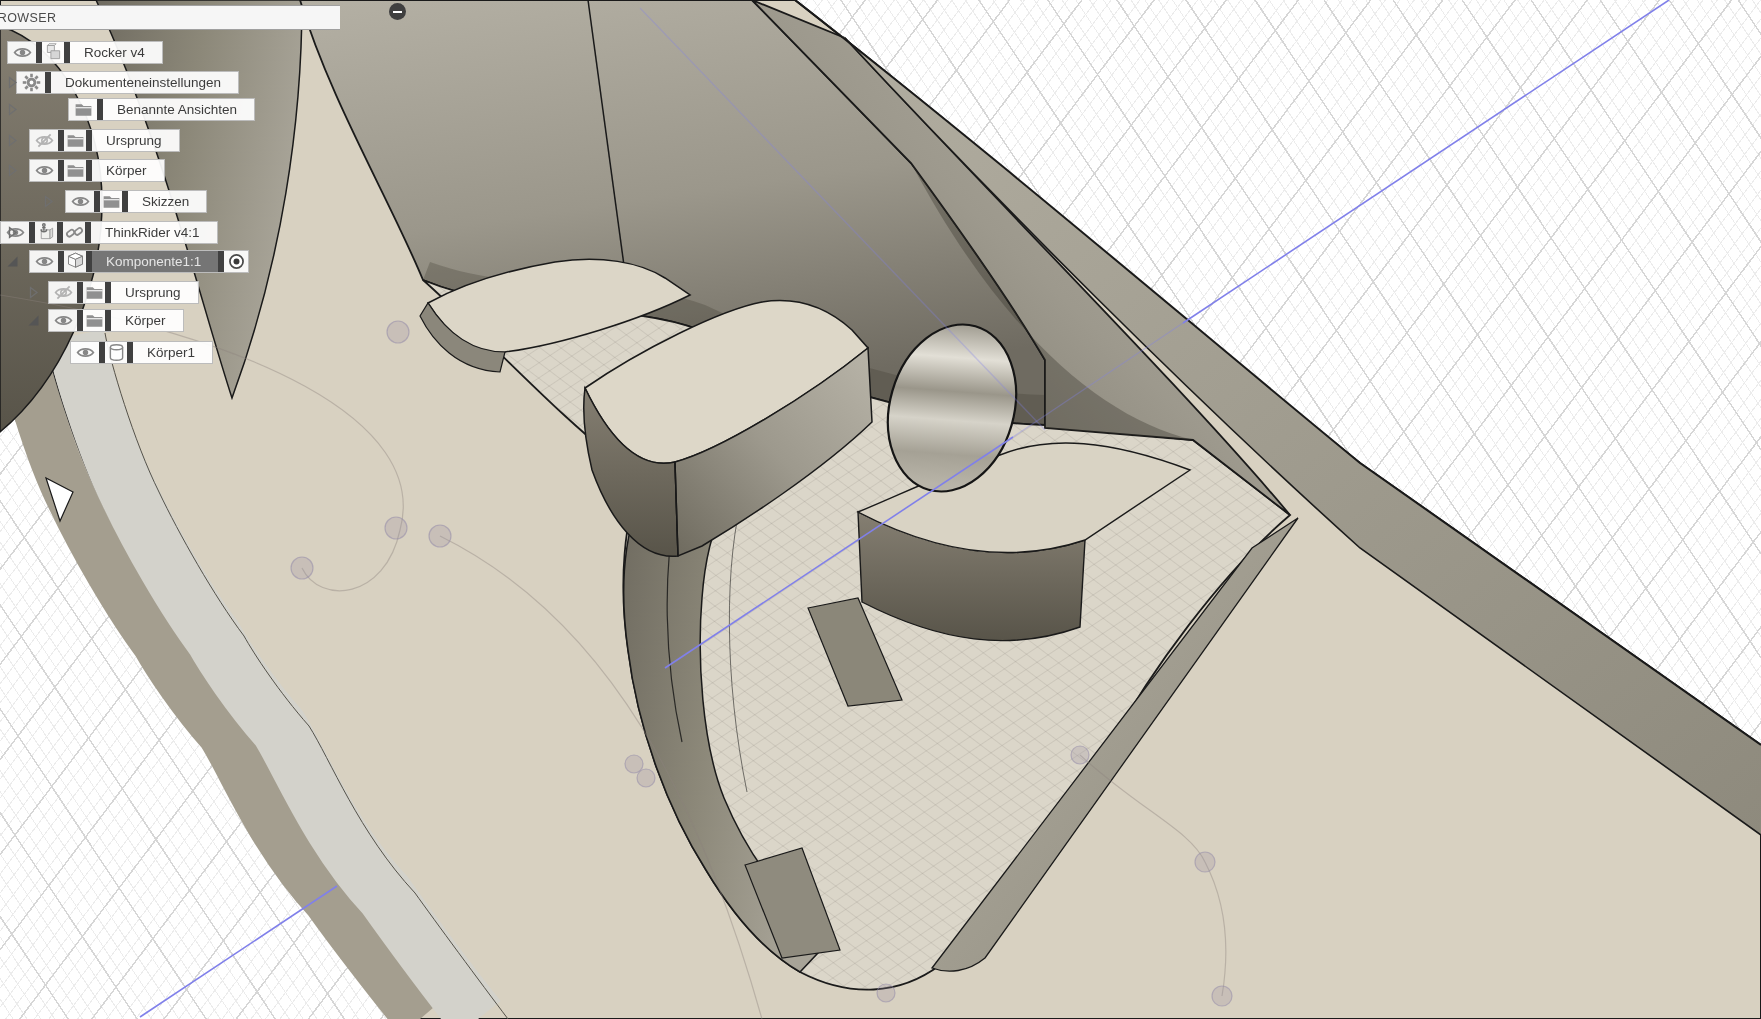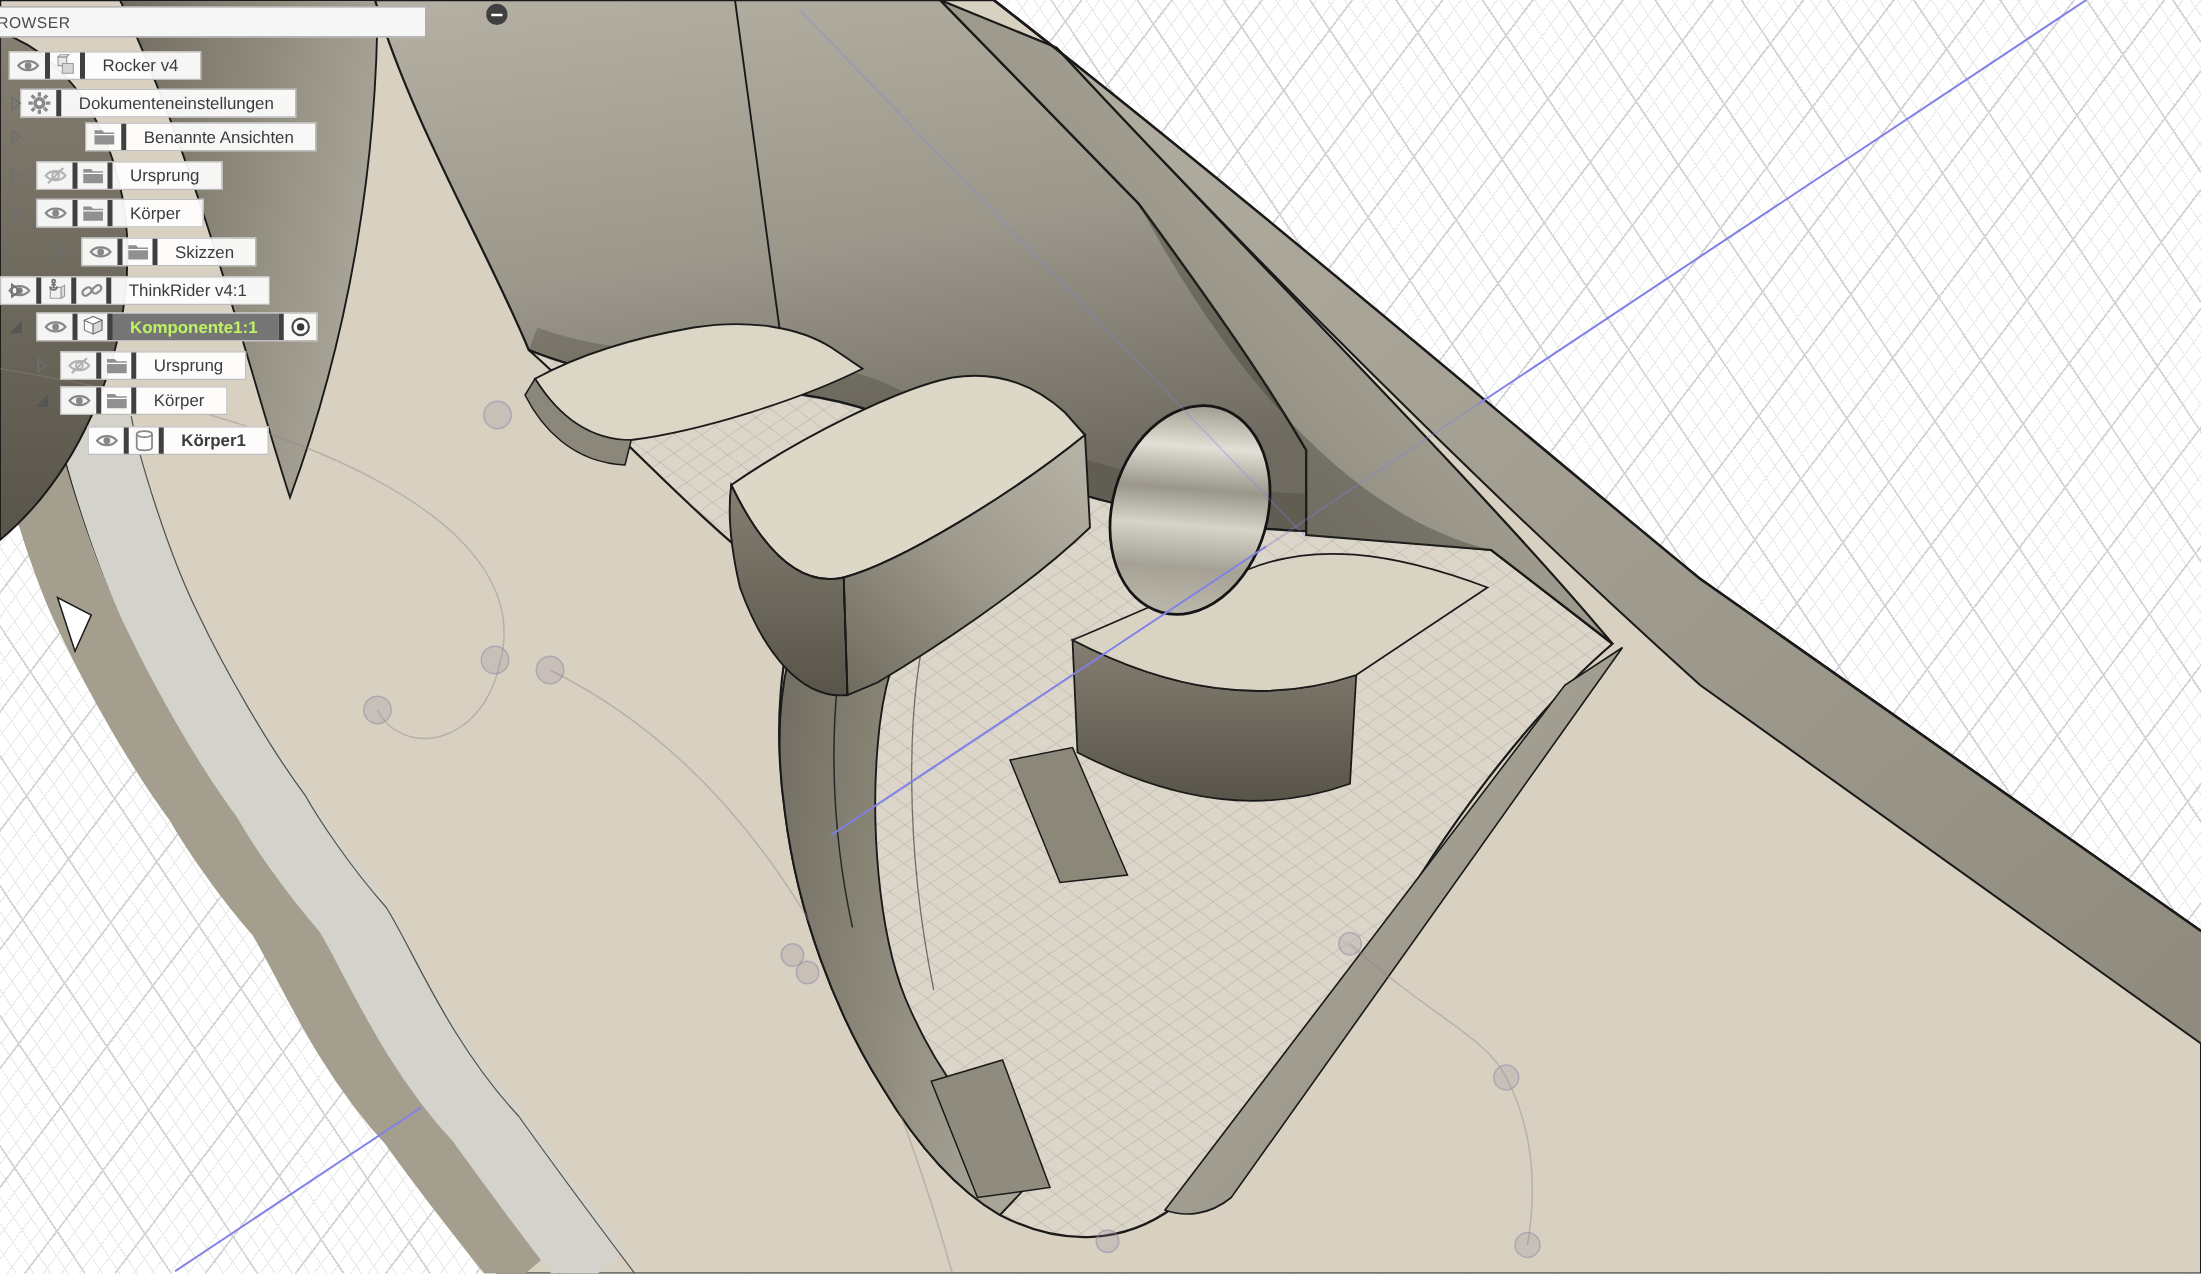--- a/index.html
+++ b/index.html
@@ -25,23 +25,23 @@
   #browser-title{margin-left:-11px;font-size:12.5px;letter-spacing:.4px;color:#4a4a4a;white-space:nowrap;}
   #browser-collapse{
     position:absolute;right:14px;top:3px;width:17px;height:17px;border-radius:50%;
     background:#3f3f3f;border:none;cursor:pointer;padding:0;
   }
   #browser-collapse::after{content:"";position:absolute;left:4px;top:7.5px;width:9px;height:2px;background:#fff;}
   .brow{position:absolute;height:23px;display:flex;align-items:stretch;}
   .brow .arrow{position:absolute;top:5px;width:13px;height:13px;}
   .rowstrip{display:flex;align-items:stretch;background:rgba(255,255,255,0.93);border:1px solid #bcbcbc;box-sizing:border-box;}
   .seg{display:flex;align-items:center;justify-content:center;width:28px;box-sizing:border-box;}
-  .seg + .seg{border-left:4px solid #404040;}
+  .seg + .seg{border-left:6px solid #404040;}
   .seg.lbl{width:auto;padding:0 17px 0 14px;justify-content:flex-start;white-space:nowrap;}
-  .seg.lbl.sel{background:#757575;color:#bef264;font-weight:bold;}
+  .seg.lbl.sel{background:#757575;color:#e5e5e5;font-weight:normal;}
   .seg.radio{width:30px;}
   .icon16{width:21px;height:21px;display:block;}
 </style>
 </head>
 <body>
 
 <div id="stage">
   <div id="viewport"></div>
 
   <svg id="model-svg" viewBox="0 0 1761 1019" width="1761" height="1019">
@@ -400,21 +400,21 @@
             </span>
             <span class="seg">
               <svg class="icon16" viewBox="0 0 24 24">
                 <path d="M3 6h7l2 2h9v11H3z" fill="#909090"></path>
                 <path d="M3 10h18" stroke="#ffffff" stroke-width="1.2"></path>
               </svg>
             </span>
             <span class="seg lbl">Körper</span>
           </div>
         </div>
-        <div class="brow" style="top: 341px; font-weight: bold;">
+        <div class="brow" style="top: 341px;">
           <div class="rowstrip" style="margin-left:70px">
             <span class="seg">
               <svg class="icon16" viewBox="0 0 24 24">
                 <path d="M3 12C7 6.5 17 6.5 21 12C17 17.5 7 17.5 3 12Z" fill="none" stroke="#878787" stroke-width="2"></path>
                 <circle cx="12" cy="12" r="3.1" fill="#878787"></circle>
               </svg>
             </span>
             <span class="seg">
               <svg class="icon16" viewBox="0 0 24 24">
                 <path d="M5 6v12c0 1.8 3.1 2.8 7 2.8s7-1 7-2.8V6" fill="#fdfdfd" stroke="#888" stroke-width="1.6"></path>

